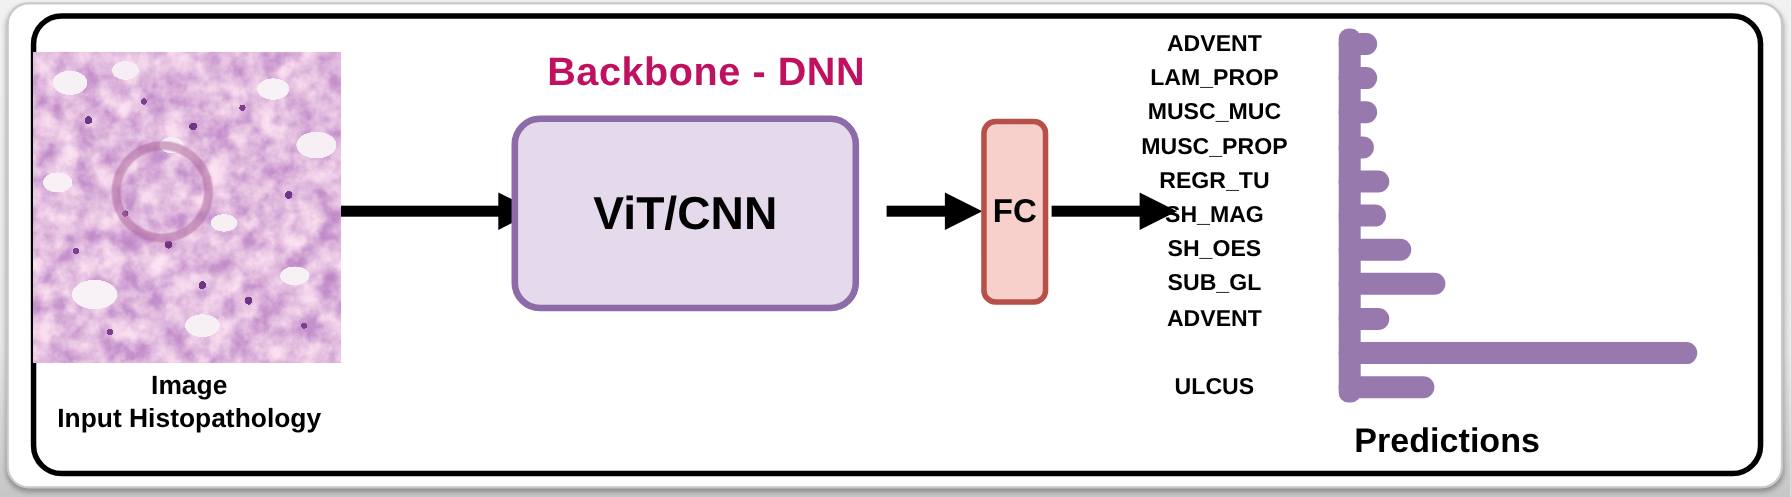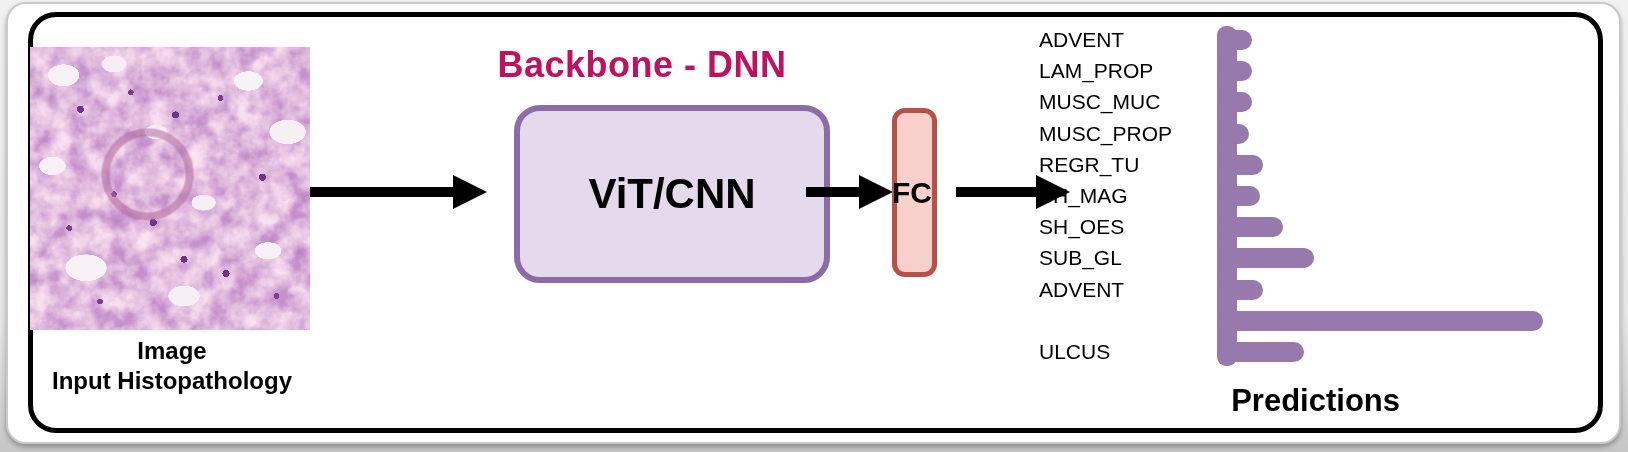--- a/index.html
+++ b/index.html
@@ -64,37 +64,37 @@
   .arrow2 { left:806px; top:175px; width:87px; }
   .arrow2 .shaft { width:56px; } .arrow2 .head { left:53px; }
   .arrow3 { left:956px; top:175px; width:114px; }
   .arrow3 .shaft { width:83px; } .arrow3 .head { left:80px; }
   
   .backbone-title {
     position:absolute; left:477px; top:44px; width:330px; text-align:center;
     font-size:36px; font-weight:bold; color:#c01060; letter-spacing:0.5px;
   }
   .vit-box {
-    position:absolute; left:514px; top:105px; width:316px; height:178px; box-sizing:border-box;
+    position:absolute; left:465px; top:105px; width:316px; height:178px; box-sizing:border-box;
     background:#e5d9ec; border:6px solid #8d6aa8; border-radius:26px;
     display:flex; align-items:center; justify-content:center;
     font-size:42px; font-weight:bold;
   }
   .fc-box {
-    position:absolute; left:892px; top:108px; width:45px; height:169px; box-sizing:border-box;
+    position:absolute; left:892px; top:108px; width:61px; height:169px; box-sizing:border-box;
     background:#f7d0cb; border:5px solid #b65049; border-radius:13px;
-    display:flex; align-items:center; justify-content:flex-end;
+    display:flex; align-items:center; justify-content:center;
     font-size:30px; font-weight:bold;
   }
   
   .chart-layer { position:absolute; left:0; top:0; width:100%; height:100%; }
   .axis-bar { position:absolute; left:1217px; top:26px; width:20px; height:340px; border-radius:9px; background:#9879ad; }
   .bar-label {
-    position:absolute; left:1039px; width:198px; height:28px; line-height:28px;
-    text-align:left; font-size:21px; font-weight:normal; white-space:nowrap;
+    position:absolute; left:1005px; width:198px; height:28px; line-height:28px;
+    text-align:center; font-size:21px; font-weight:bold; white-space:nowrap;
   }
   .bar { position:absolute; left:1217px; height:20px; border-radius:10px; background:#9879ad; }
   .chart-title {
     position:absolute; left:1100px; top:383px; width:300px; text-align:right;
     font-size:31px; font-weight:bold;
   }
 </style>
 </head>
 <body>
 

